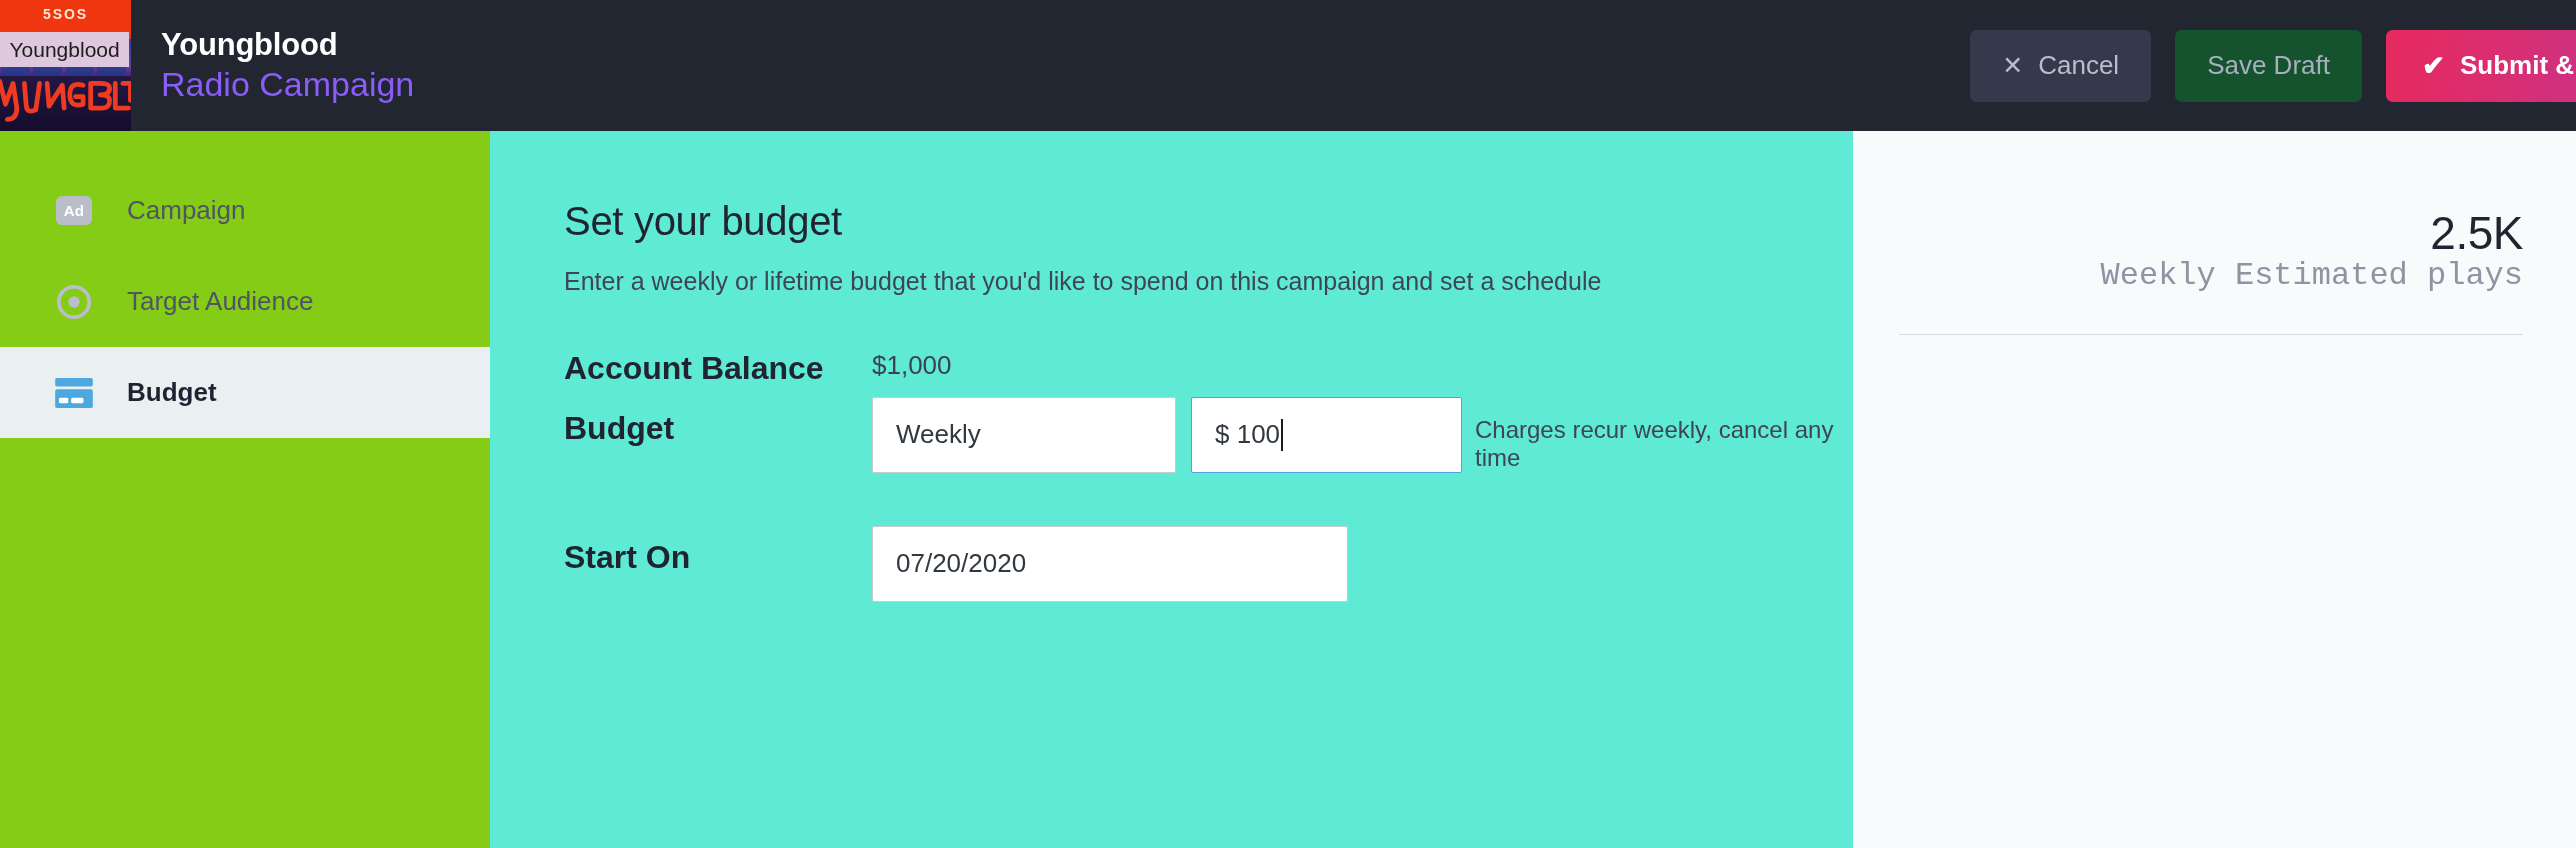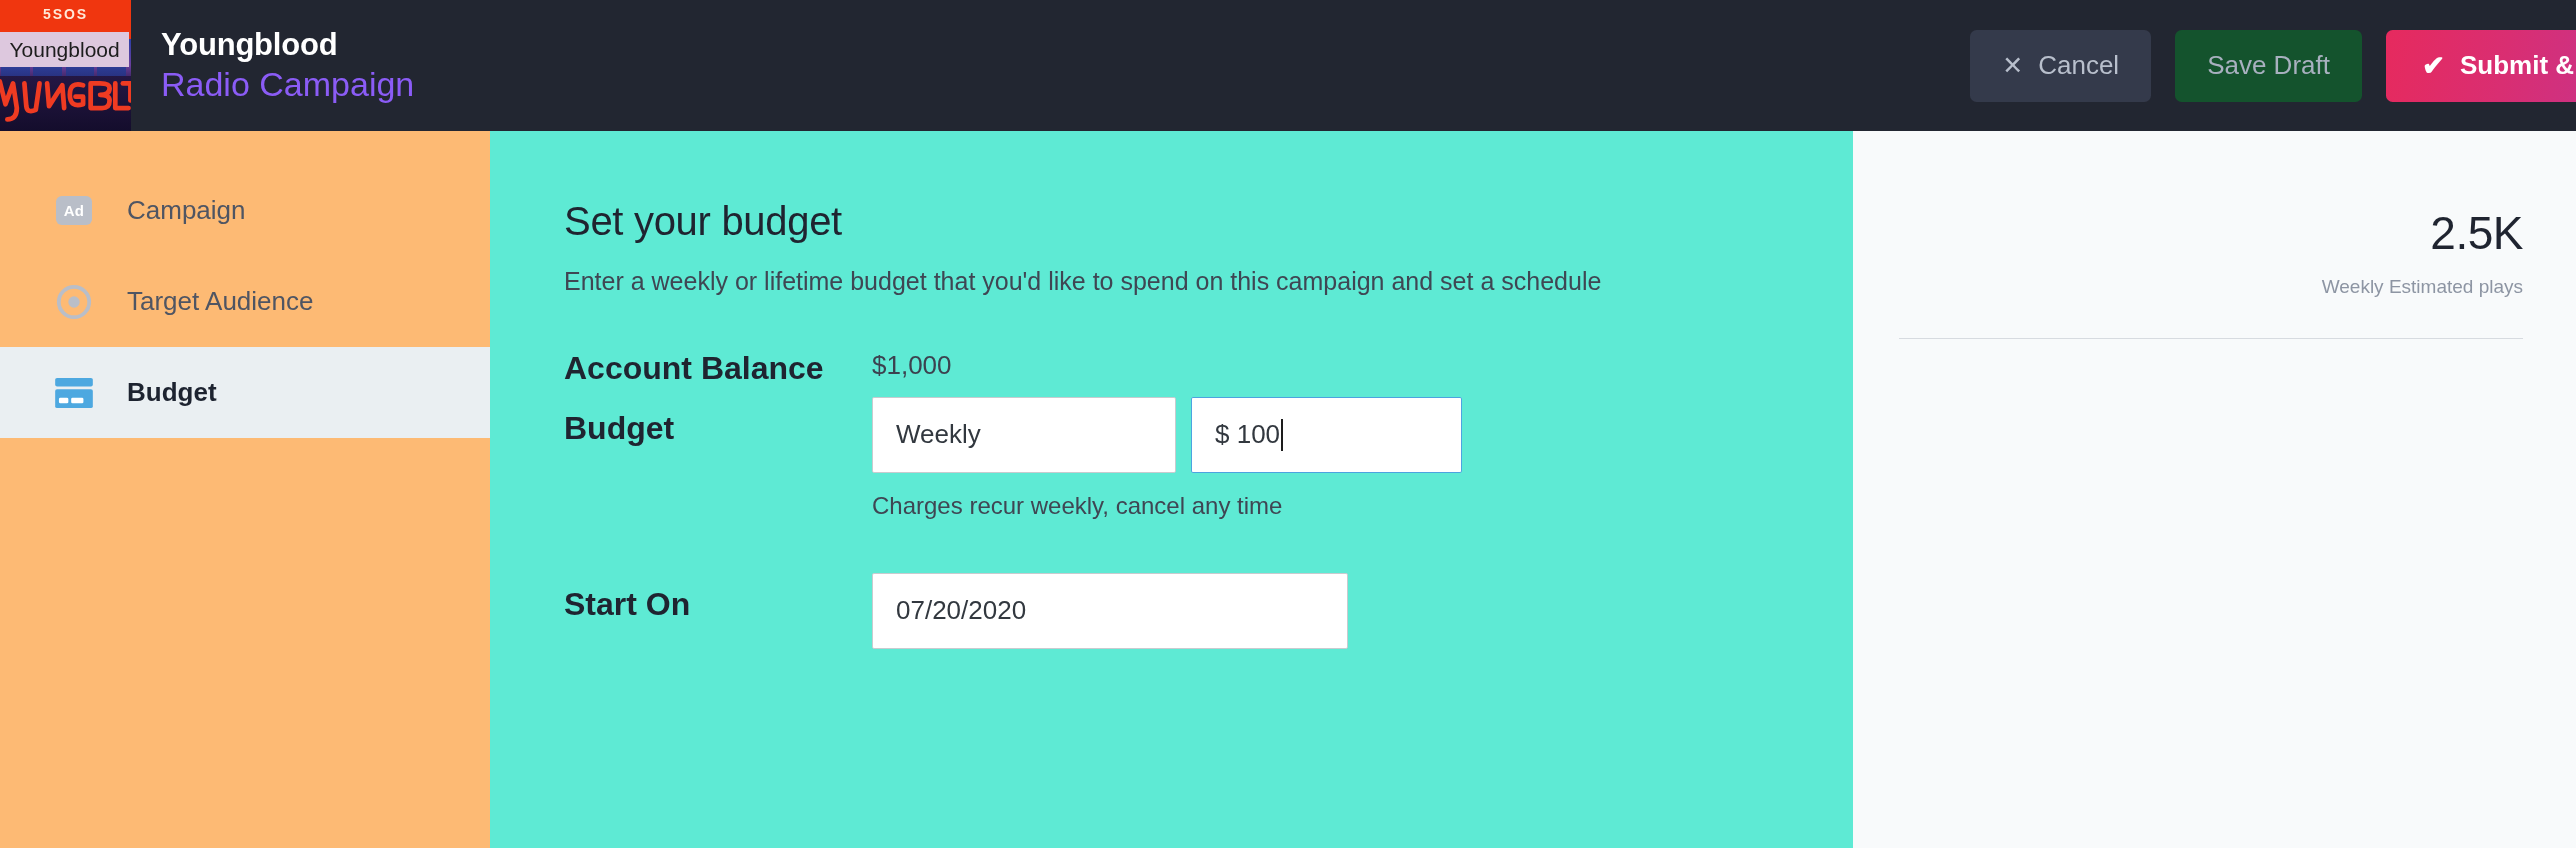--- a/index.html
+++ b/index.html
@@ -185,21 +185,21 @@
   .body {
     flex: 1 1 auto;
     display: flex;
     min-height: 0;
   }
 
   
   .sidebar {
     width: 490px;
     flex: 0 0 490px;
-    background: #fdba74;
+    background: #84cc16;
     padding-top: 34px;
   }
   .nav-item {
     display: flex;
     align-items: center;
     height: 91px;
     padding-left: 53px;
     gap: 32px;
     cursor: pointer;
   }
@@ -271,21 +271,21 @@
     font-size: 32px;
     font-weight: bold;
     color: #1f2430;
     padding-top: 13.3px;
   }
   .row-balance .form-label { padding-top: 0; }
   .balance-value {
     font-size: 26px;
     color: #3c424f;
   }
-  .form-fields { display: flex; flex-direction: column; }
+  .form-fields { display: flex; flex-direction: row; gap: 13px; }
   .field-line { display: flex; gap: 15px; align-items: center; }
 
   .ctl {
     height: 76px;
     border: 0.9px solid #c8cbcf;
     background: #ffffff;
     border-radius: 1.9px;
     display: flex;
     align-items: center;
     padding: 0 23px;
@@ -321,23 +321,23 @@
     padding: 78px 53px 0 46px;
     text-align: right;
   }
   .stat-value {
     font-size: 46px;
     color: #1f2430;
     line-height: 1.05;
     letter-spacing: -0.5px;
   }
   .stat-label {
-    margin-top: 19px;
-    font-size: 19px;
+    font-size: 32px;
     color: #8d95a3;
+    font-family: Liberation Mono, monospace;
   }
   .stat-divider {
     margin-top: 40px;
     height: 0.9px;
     background: #d7dbe0;
   }
 </style>
 </head>
 <body>
 

